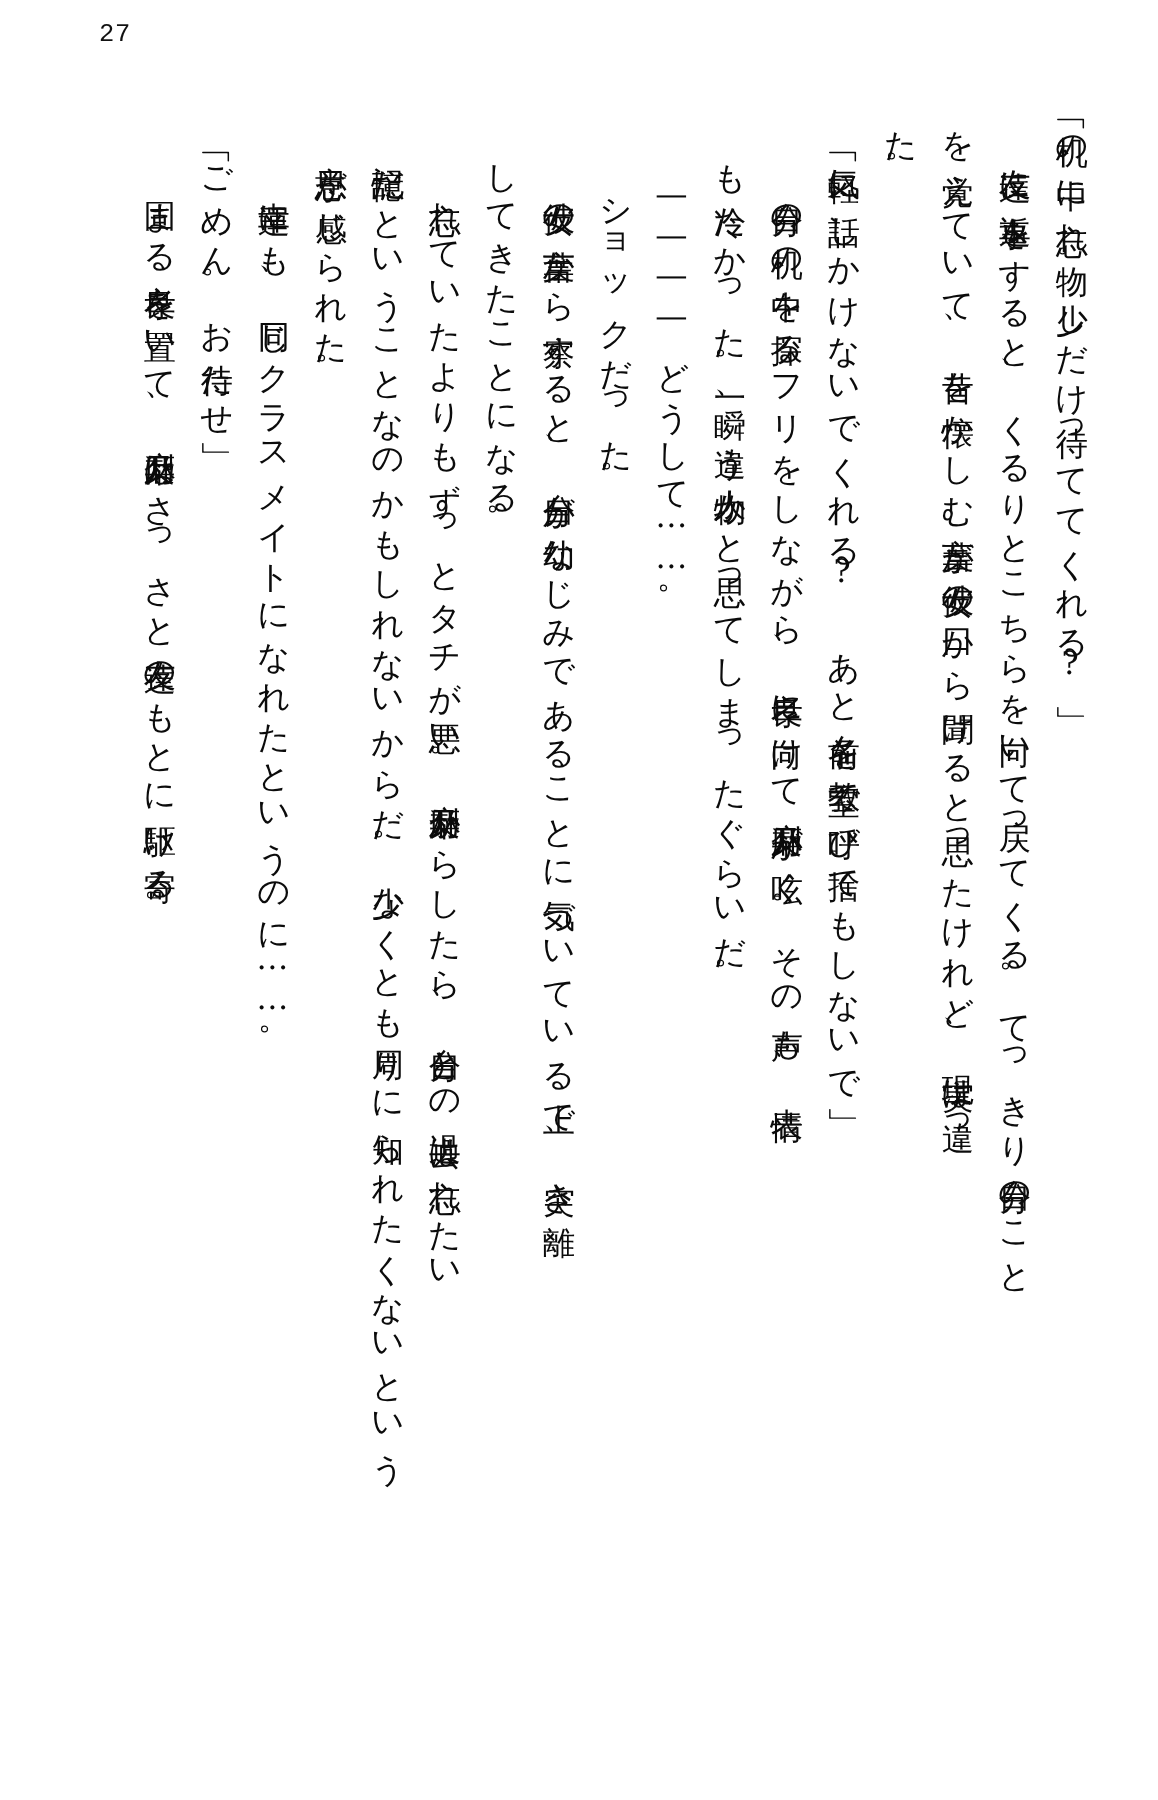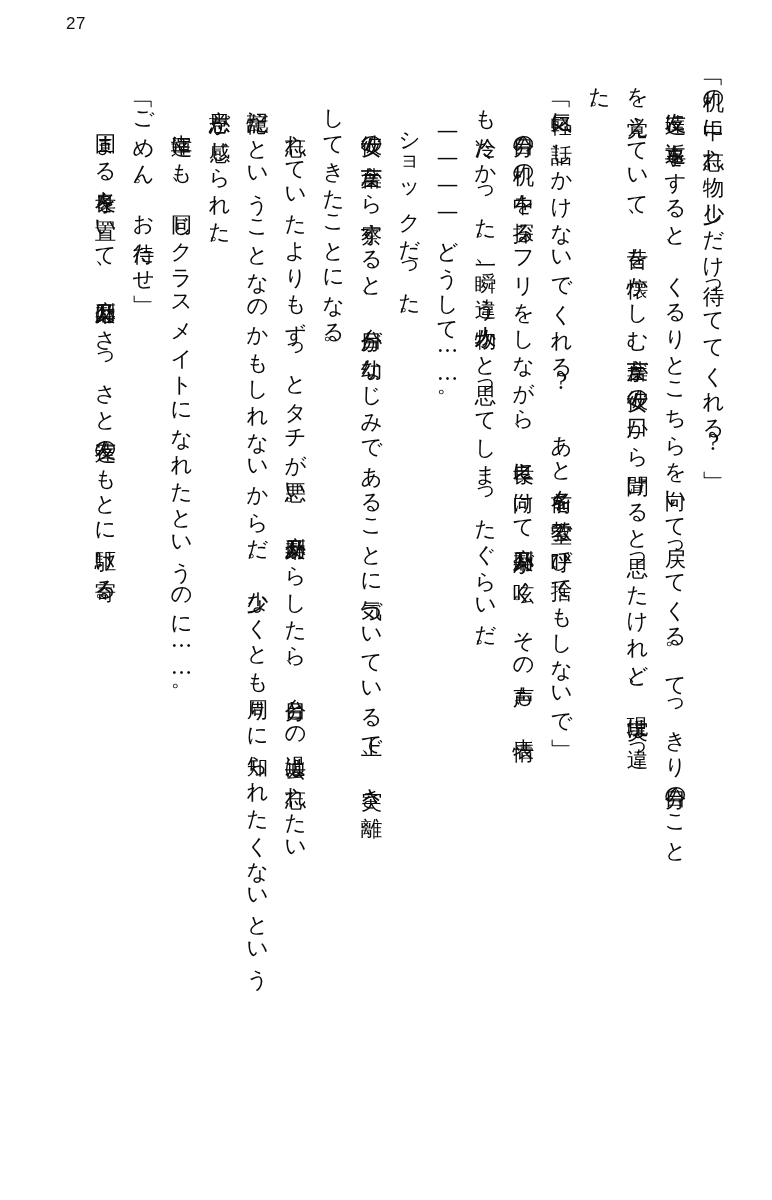--- a/index.html
+++ b/index.html
@@ -21,21 +21,21 @@
     height: 1200px;
     box-sizing: border-box;
   }
   .page-number {
     position: absolute;
     top: 14px;
     left: 66px;
     font-size: 17px;
     letter-spacing: 0.5px;
     color: #111;
-    font-family: Liberation Sans, sans-serif;
+    font-family: Liberation Mono, monospace;
   }
   .text-body {
     position: absolute;
     top: 72px;
     right: 48px;
     bottom: 40px;
     left: 48px;
     display: flex;
     flex-direction: row-reverse;
     justify-content: flex-start;

